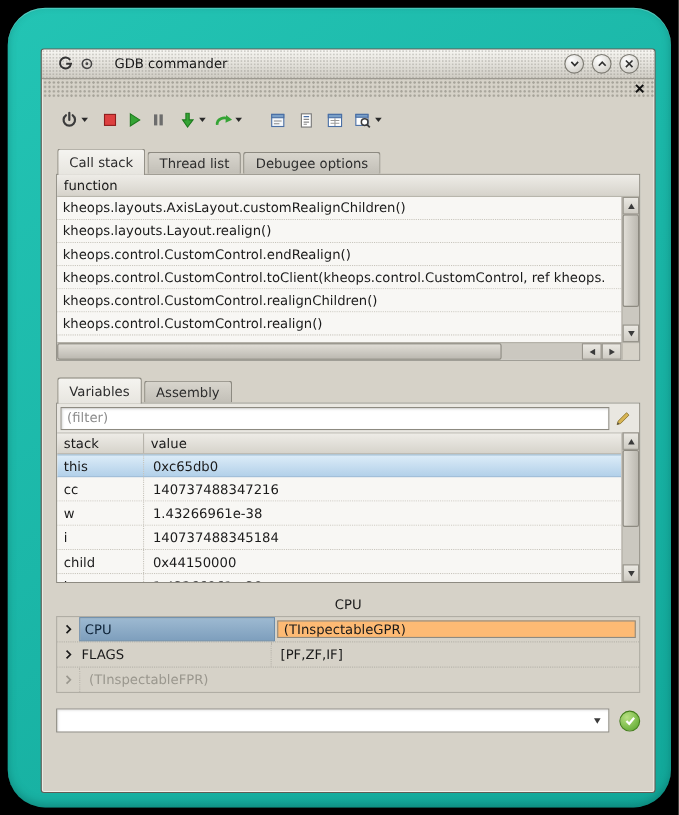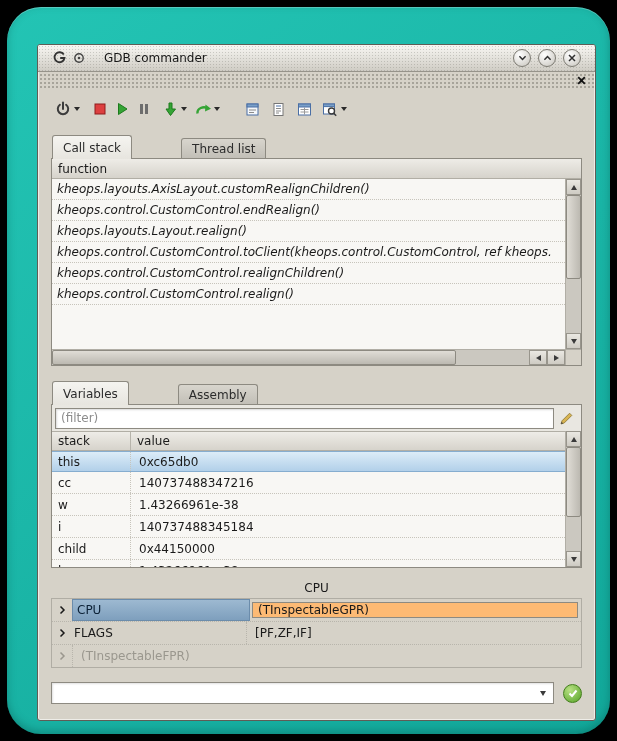--- a/index.html
+++ b/index.html
@@ -47,37 +47,37 @@
   .dock-close { position:absolute; right:7px; top:2px; width:13px; height:13px;
     display:flex; align-items:center; justify-content:center; }
   
   .toolbar { height:40px; flex:none; display:flex; align-items:center; padding:0 14px; }
   .tbtn { width:22px; height:24px; display:flex; align-items:center; justify-content:center; }
   .chev { width:0; height:0; border-left:3.5px solid transparent; border-right:3.5px solid transparent;
     border-top:4.5px solid #2a2a2a; margin:0 5px 0 0; align-self:center; }
   .tgap { width:16px; } .tgap-s { width:4px; }
   
   .content { flex:1; display:flex; flex-direction:column; padding:5px 13px 0 13px; }
-  .tabs { display:flex; align-items:flex-end; height:24px; flex:none; padding-left:1px;gap:47px; }
+  .tabs { display:flex; align-items:flex-end; height:24px; flex:none; padding-left:1px; }
   .tab {
     height:19px; display:flex; align-items:center; padding:0 10px;
     background:linear-gradient(#d8d5cd,#c2bfb7);
     border:1px solid #8d8a81; border-bottom:none; border-radius:3px 3px 0 0;
     margin-right:2px; color:#2c2c2c; position:relative;
   }
   .tab.active {
     height:23px; background:linear-gradient(#f5f4f0,#e7e5df);
     z-index:3; margin-bottom:-1px;
   }
   .panel { border:1px solid #8d8a81; background:#f8f7f4; position:relative; z-index:1; flex:none; }
   
   .cs-header { height:19px; background:linear-gradient(#eeece7,#d6d3cb);
     border-bottom:1px solid #b1aea5; display:flex; align-items:center; padding-left:6px; }
   .cs-body { display:flex; }
-  .cs-rows { flex:1; height:170px; overflow:hidden;font-style:italic; }
+  .cs-rows { flex:1; height:132px; overflow:hidden; }
   .cs-row { height:20px; display:flex; align-items:center; padding-left:5px;
     border-bottom:1px dotted #c7c4bb; background:#f8f7f4; white-space:nowrap; overflow:hidden; }
   .vscroll { width:15px; flex:none; border-left:1px solid #b1aea5; background:#cbc8c0;
     display:flex; flex-direction:column; }
   .sb-btn { height:14px; flex:none; background:linear-gradient(#eae8e2,#cecbc3);
     border:1px solid #98958c; display:flex; align-items:center; justify-content:center; }
   .sb-btn.h { width:16px; height:auto; flex:none; }
   .v-thumb { flex:none; margin:0; background:linear-gradient(90deg,#e0ddd6,#bcb9b1);
     border:1px solid #8d8a81; border-radius:2px; }
   .v-fill { flex:1; }
@@ -262,28 +262,29 @@
           </svg>
     </span>
     <span class="chev"></span>
   </div>
 
   <div class="content">
 
     <div class="tabs">
       <div class="tab active">Call stack</div>
       <div class="tab">Thread list</div>
+      <div class="tab">Debugee options</div>
     </div>
     <div class="panel">
       <div class="cs-header">function</div>
       <div class="cs-body">
         <div class="cs-rows">
           <div class="cs-row">kheops.layouts.AxisLayout.customRealignChildren()</div>
+          <div class="cs-row">kheops.layouts.Layout.realign()</div>
           <div class="cs-row">kheops.control.CustomControl.endRealign()</div>
-          <div class="cs-row">kheops.layouts.Layout.realign()</div>
           <div class="cs-row">kheops.control.CustomControl.toClient(kheops.control.CustomControl, ref kheops.</div>
           <div class="cs-row">kheops.control.CustomControl.realignChildren()</div>
           <div class="cs-row">kheops.control.CustomControl.realign()</div>
         </div>
         <div class="vscroll">
           <div class="sb-btn">
                 <span class="tri up"></span>
               </div>
           <div class="v-thumb" style="height:82px"></div>
           <div class="v-fill"></div>

